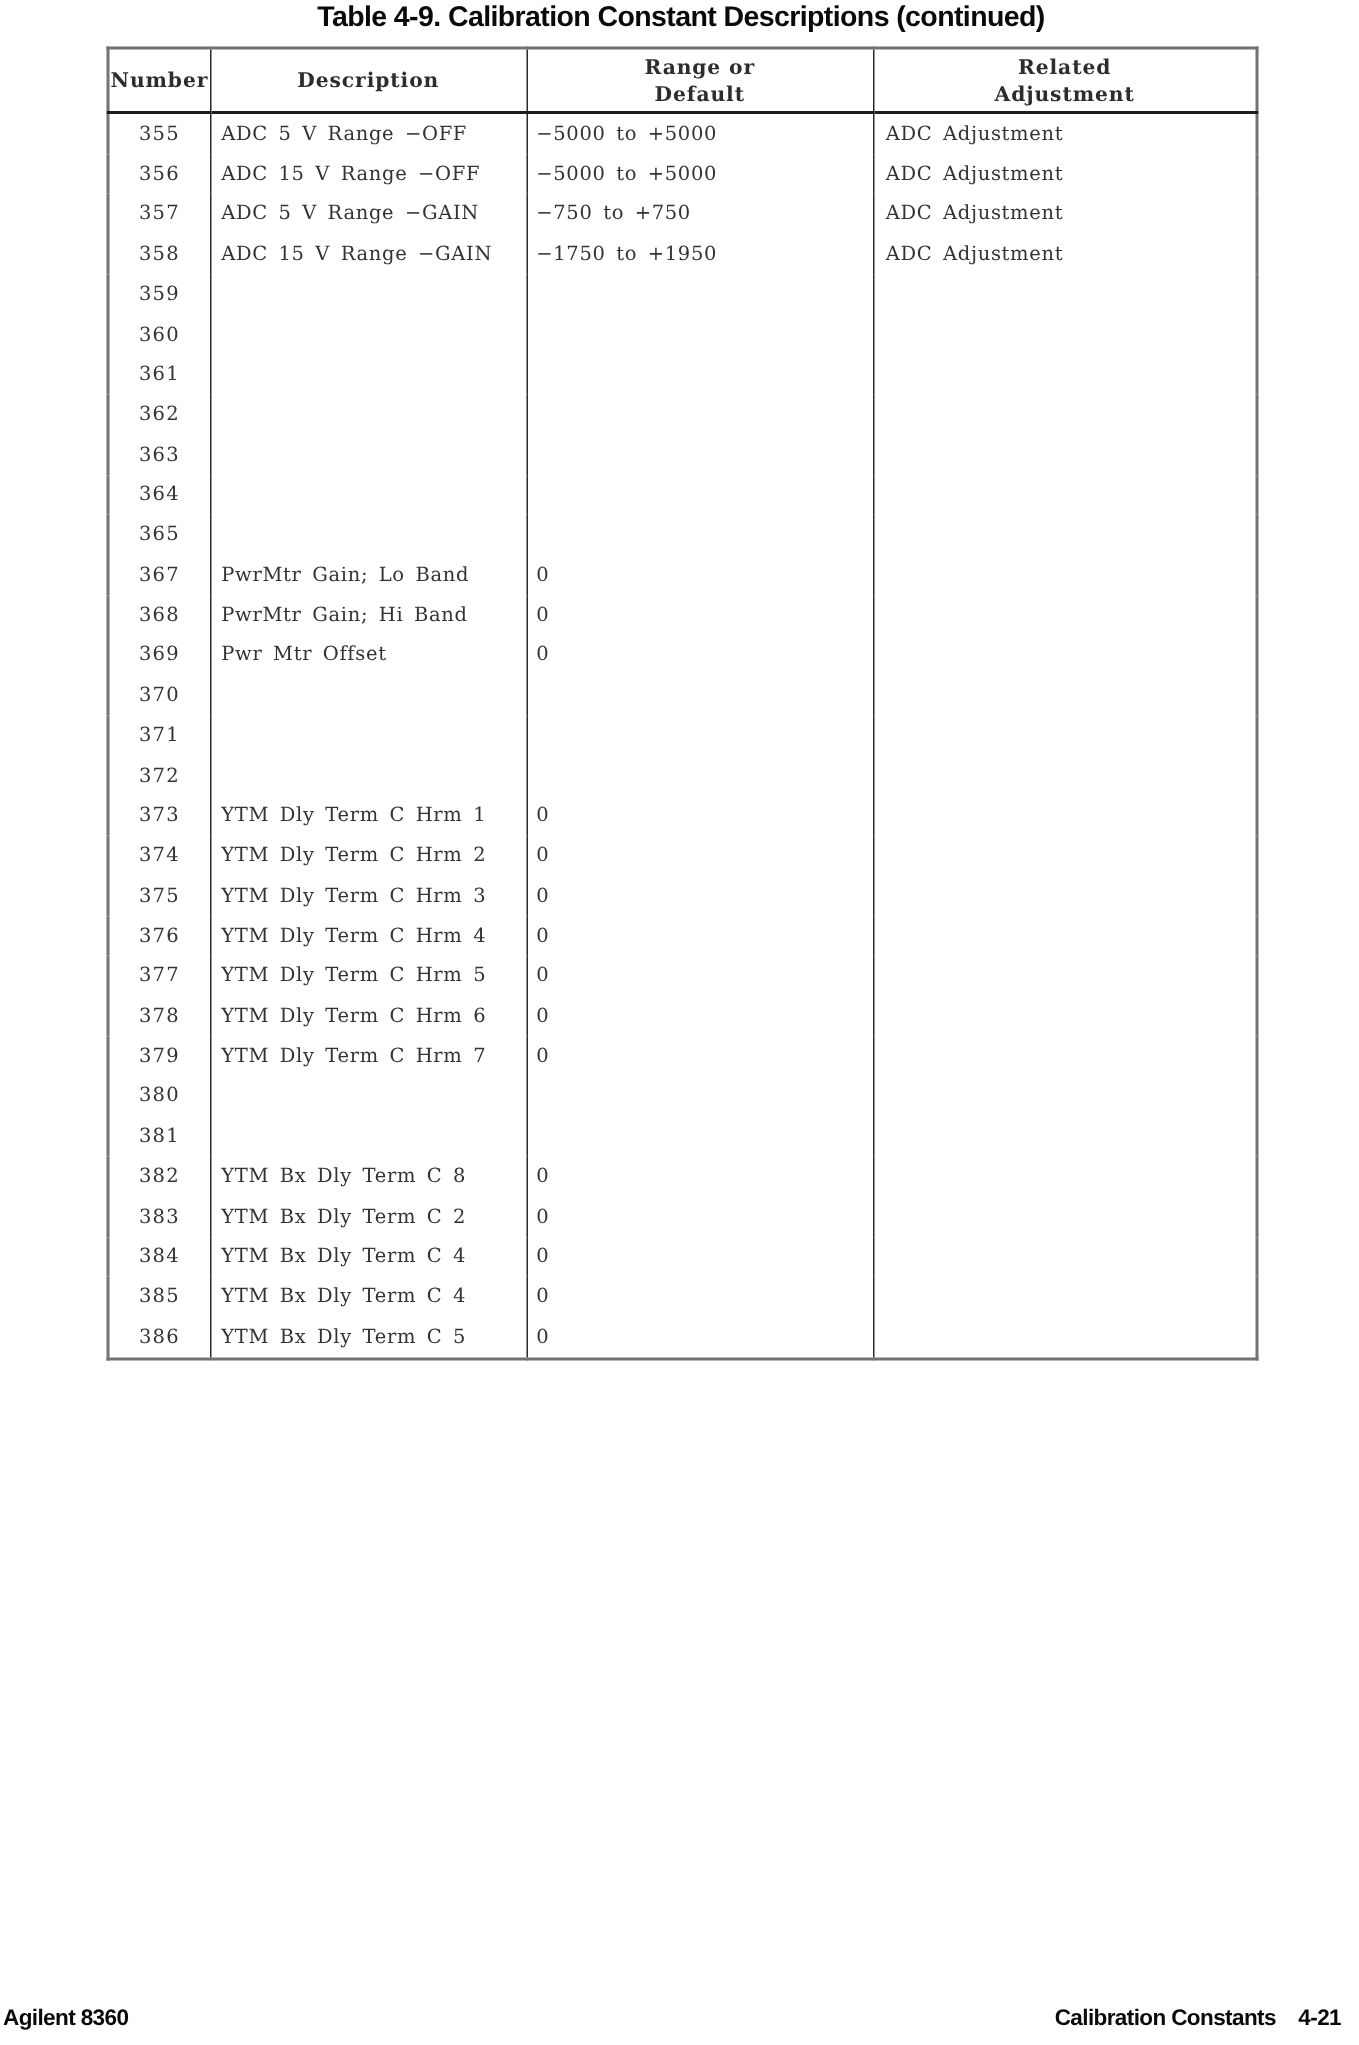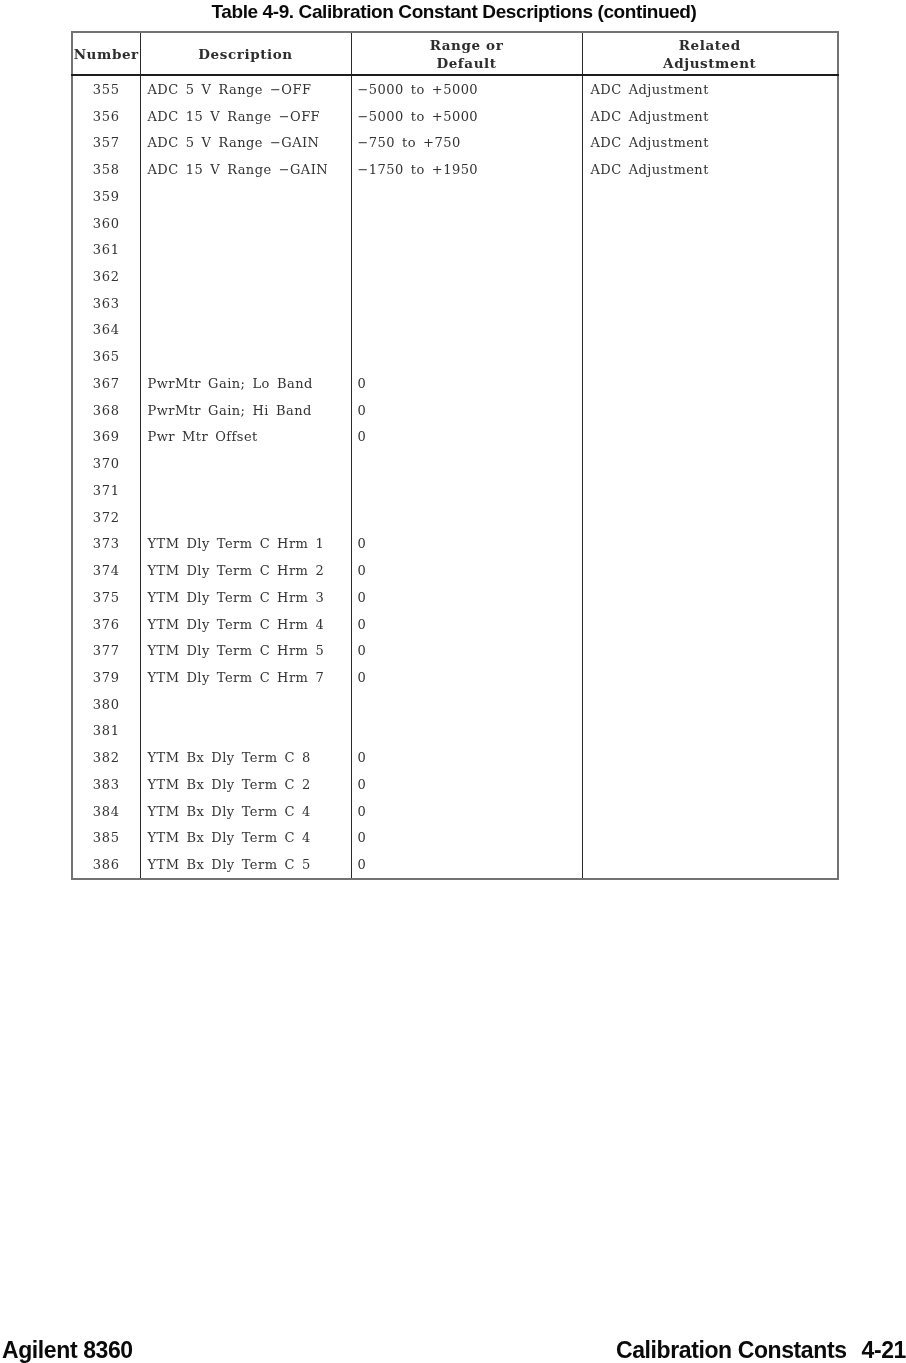--- a/index.html
+++ b/index.html
@@ -74,26 +74,26 @@
   .footer {
     position: absolute;
     top: 1337px;
     left: 0;
     width: 906px;
     display: flex;
     justify-content: space-between;
     align-items: baseline;
     font-family: "Liberation Sans", sans-serif;
     font-weight: bold;
-    font-size: 23px;
+    font-size: 15px;
     letter-spacing: -0.4px;
     color: #0a0a0a;
   }
   .footer .left { padding-left: 2px; }
-  .footer .right { padding-right: 0px; }
+  .footer .right { padding-right: 12px; }
   .footer .page-num { margin-left: 15px; }
 </style>
 </head>
 <body>
 
 <div class="page">
 
   <div class="title">Table 4-9. Calibration Constant Descriptions (continued)</div>
 
   <table class="cal">
@@ -248,20 +248,26 @@
           <td class="range">0</td>
           <td class="related"></td>
         </tr>
         <tr>
           <td class="num">377</td>
           <td class="desc">YTM Dly Term C Hrm 5</td>
           <td class="range">0</td>
           <td class="related"></td>
         </tr>
         <tr>
+          <td class="num">378</td>
+          <td class="desc">YTM Dly Term C Hrm 6</td>
+          <td class="range">0</td>
+          <td class="related"></td>
+        </tr>
+        <tr>
           <td class="num">379</td>
           <td class="desc">YTM Dly Term C Hrm 7</td>
           <td class="range">0</td>
           <td class="related"></td>
         </tr>
         <tr>
           <td class="num">380</td>
           <td class="desc"></td>
           <td class="range"></td>
           <td class="related"></td>

